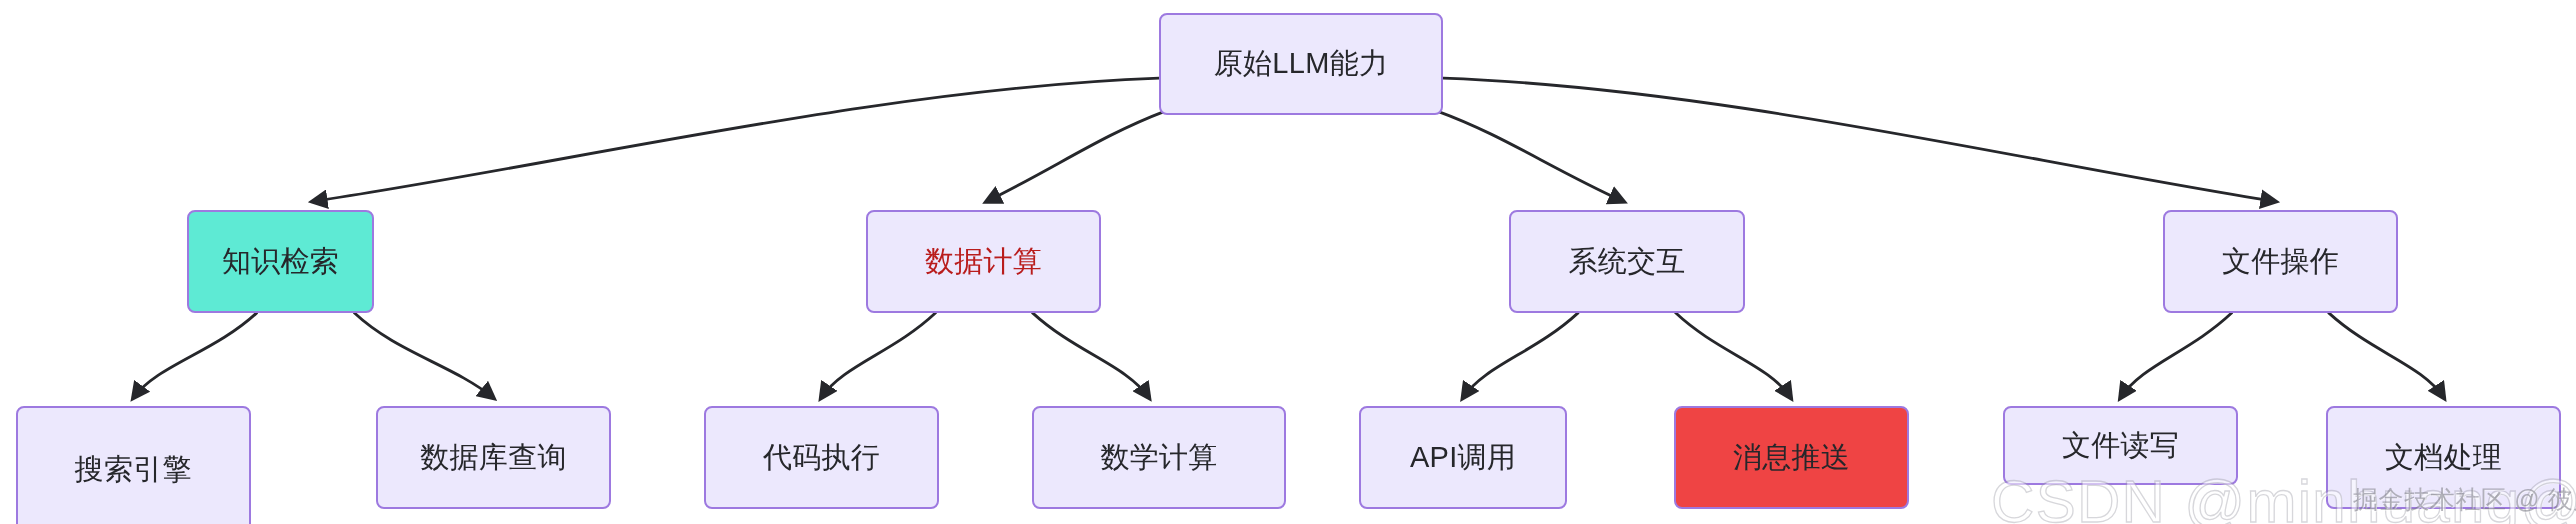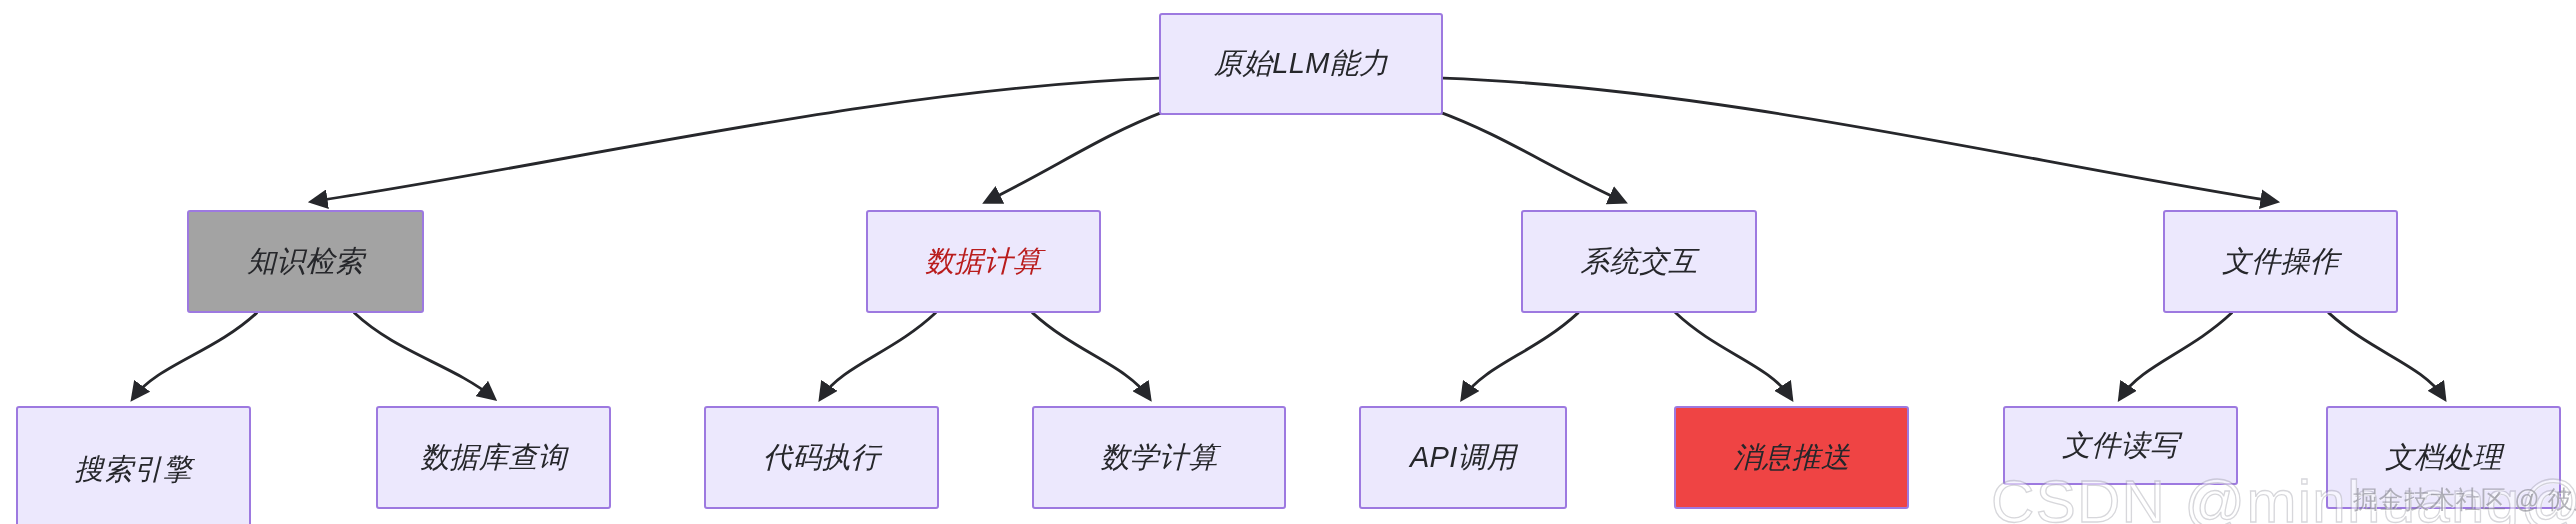--- a/index.html
+++ b/index.html
@@ -27,23 +27,22 @@
     pointer-events: none;
   }
   .node {
     position: absolute;
     box-sizing: border-box;
     display: flex;
     align-items: center;
     justify-content: center;
     background: #ece8fd;
     border: 2.5px solid #9d79e0;
-    border-radius: 3px;
+    border-radius: 8px;
     z-index: 3;
-    font-style: italic;
   }
   .node-label {
     font-size: 29px;
     line-height: 1.1;
     color: #26272b;
     letter-spacing: 0.3px;
     white-space: nowrap;
     font-weight: 400;
   }
   
@@ -94,39 +93,39 @@
         <path d="M2663,497 C2730,560 2812,580 2846,632" fill="none" stroke="#26272b" stroke-width="4.5" stroke-linecap="round" marker-end="url(#arrowhead)"></path>
         <path d="M3547,497 C3480,560 3404,580 3370,632" fill="none" stroke="#26272b" stroke-width="4.5" stroke-linecap="round" marker-end="url(#arrowhead)"></path>
         <path d="M3701,497 C3770,560 3850,580 3884,632" fill="none" stroke="#26272b" stroke-width="4.5" stroke-linecap="round" marker-end="url(#arrowhead)"></path>
       </g>
   </svg>
 
   <div id="node-layer">
       <div class="node" style="left: 1159px; top: 13.2px; width: 284px; height: 102px; border-color: rgb(157, 121, 224); background: rgb(236, 232, 253);">
         <span class="node-label" style="color: rgb(38, 39, 43);">原始LLM能力</span>
       </div>
-      <div class="node" style="left: 187px; top: 210px; width: 237px; height: 103px; border-color: rgb(157, 121, 224); background: #a3a3a3;">
+      <div class="node" style="left: 187px; top: 210px; width: 187px; height: 103px; border-color: rgb(157, 121, 224); background: #5eead4;">
         <span class="node-label" style="color: rgb(38, 39, 43);">知识检索</span>
       </div>
       <div class="node" style="left: 15.7px; top: 406px; width: 235px; height: 128px; border-color: rgb(157, 121, 224); background: rgb(236, 232, 253);">
         <span class="node-label" style="color: rgb(38, 39, 43);">搜索引擎</span>
       </div>
       <div class="node" style="left: 376px; top: 406px; width: 235px; height: 103px; border-color: rgb(157, 121, 224); background: rgb(236, 232, 253);">
         <span class="node-label" style="color: rgb(38, 39, 43);">数据库查询</span>
       </div>
       <div class="node" style="left: 866px; top: 210px; width: 235px; height: 103px; border-color: rgb(157, 121, 224); background: rgb(236, 232, 253);">
         <span class="node-label" style="color: #b91c1c;">数据计算</span>
       </div>
       <div class="node" style="left: 704px; top: 406px; width: 235px; height: 103px; border-color: rgb(157, 121, 224); background: rgb(236, 232, 253);">
         <span class="node-label" style="color: rgb(38, 39, 43);">代码执行</span>
       </div>
       <div class="node" style="left: 1032px; top: 406px; width: 254px; height: 103px; border-color: rgb(157, 121, 224); background: rgb(236, 232, 253);">
         <span class="node-label" style="color: rgb(38, 39, 43);">数学计算</span>
       </div>
-      <div class="node" style="left: 1509px; top: 210px; width: 236px; height: 103px; border-color: rgb(157, 121, 224); background: rgb(236, 232, 253); margin-left: 12px;">
+      <div class="node" style="left: 1509px; top: 210px; width: 236px; height: 103px; border-color: rgb(157, 121, 224); background: rgb(236, 232, 253);">
         <span class="node-label" style="color: rgb(38, 39, 43);">系统交互</span>
       </div>
       <div class="node" style="left: 1359px; top: 406px; width: 208px; height: 103px; border-color: rgb(157, 121, 224); background: rgb(236, 232, 253);">
         <span class="node-label" style="color: rgb(38, 39, 43);">API调用</span>
       </div>
       <div class="node" style="left: 1674px; top: 406px; width: 235px; height: 103px; border-color: rgb(157, 121, 224); background: #ef4444;">
         <span class="node-label" style="color: rgb(38, 39, 43);">消息推送</span>
       </div>
       <div class="node" style="left: 2163px; top: 210px; width: 235px; height: 103px; border-color: rgb(157, 121, 224); background: rgb(236, 232, 253);">
         <span class="node-label" style="color: rgb(38, 39, 43);">文件操作</span>

